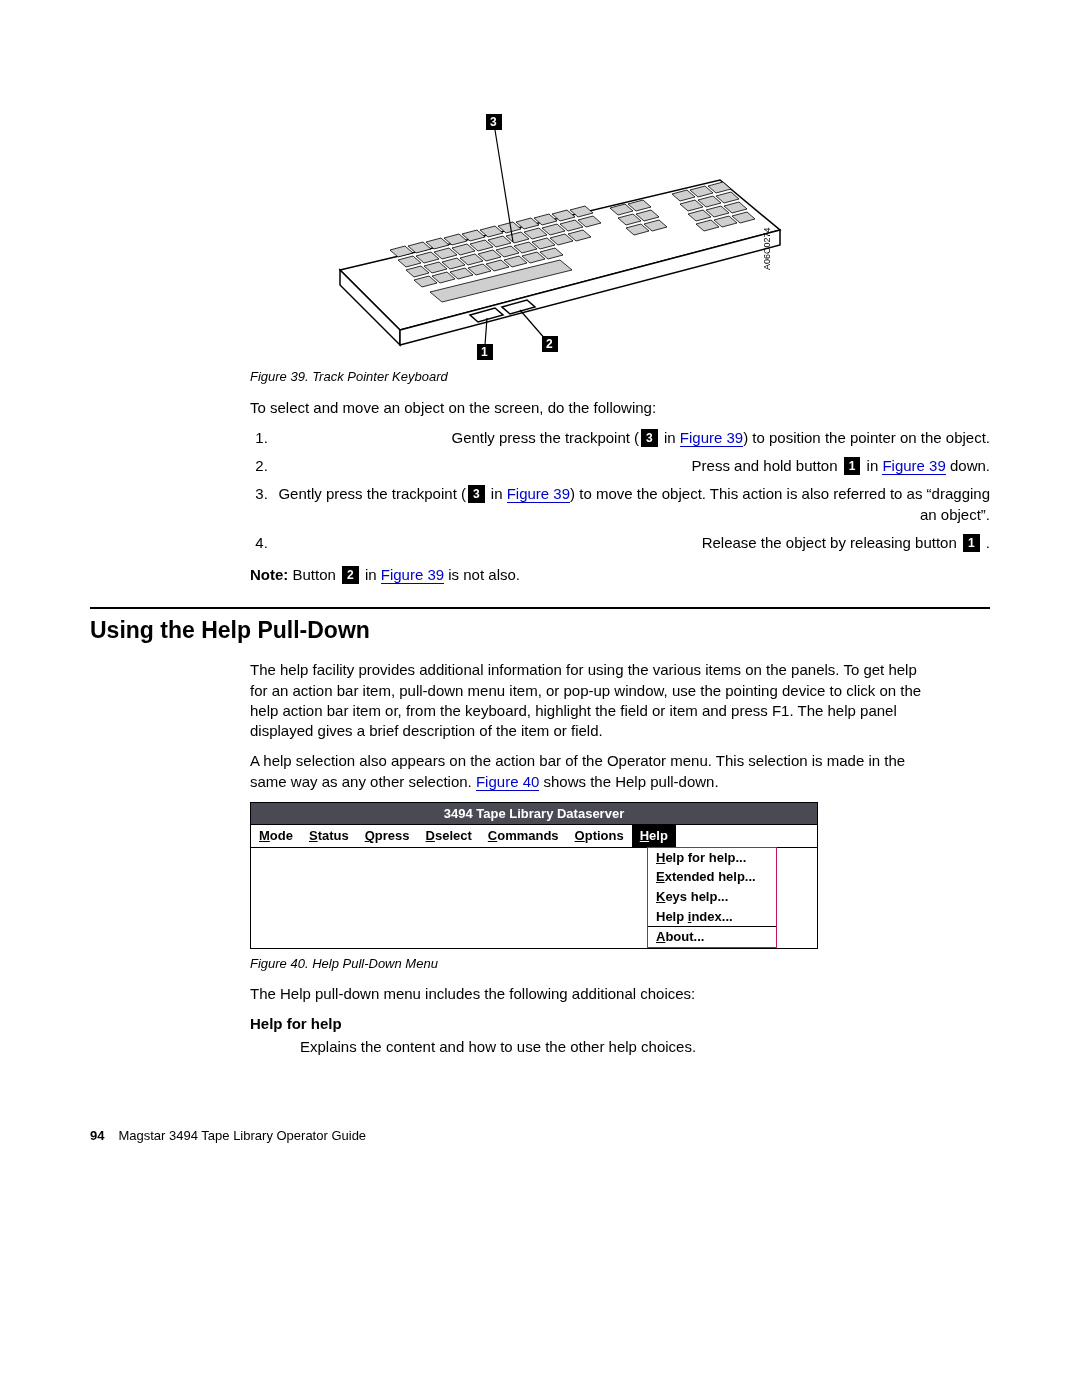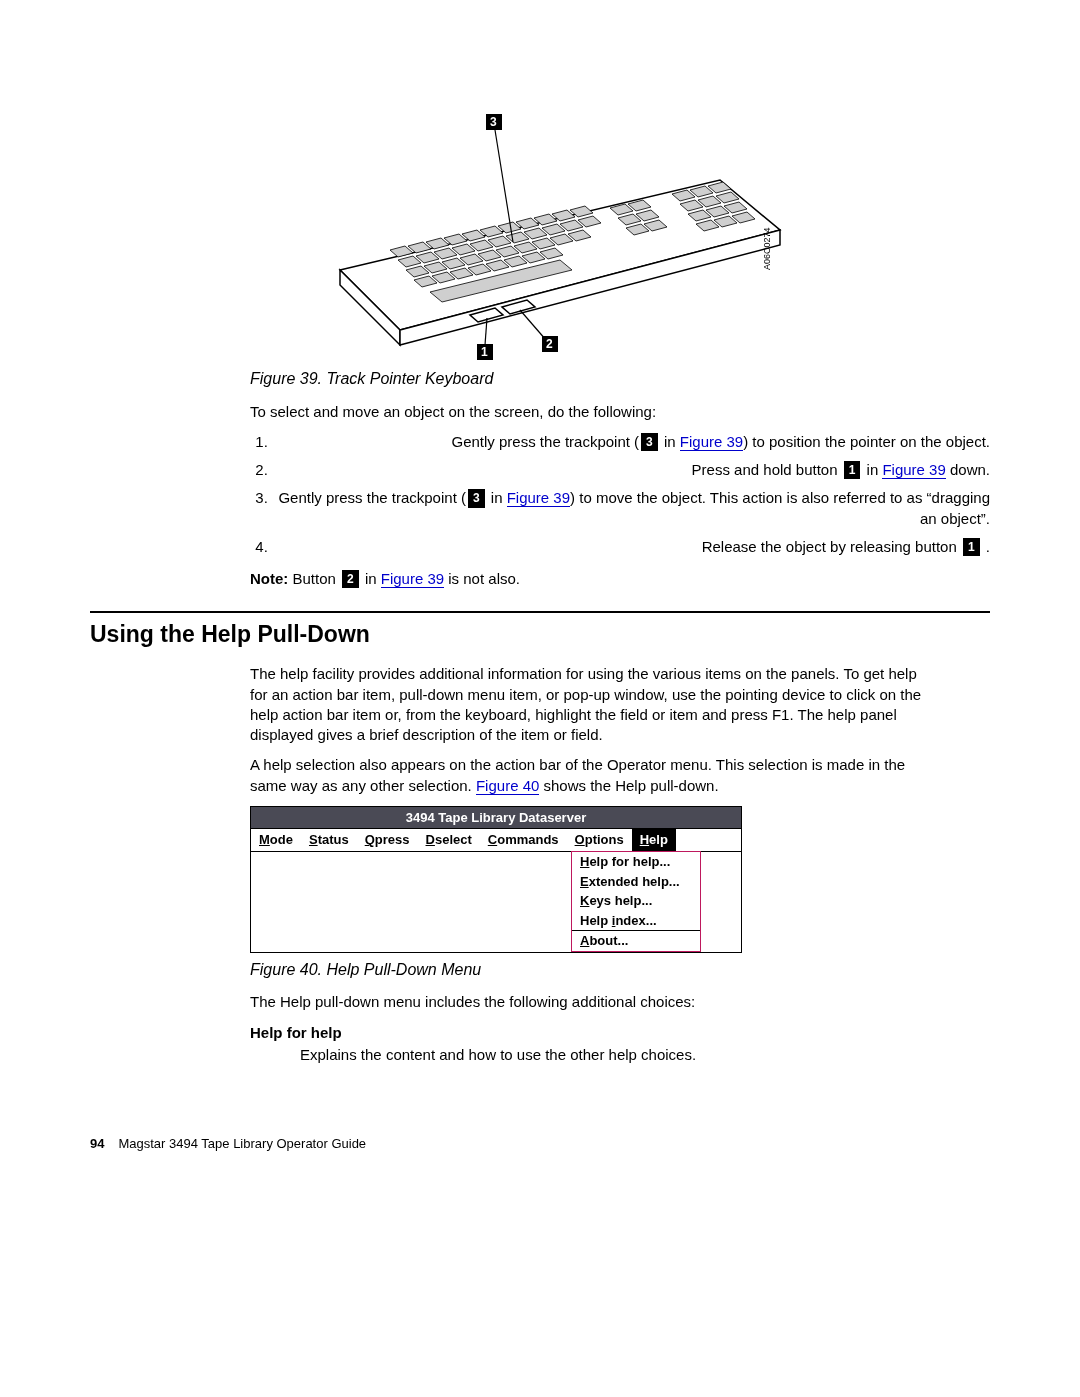--- a/index.html
+++ b/index.html
@@ -14,21 +14,21 @@
     line-height: 1.35;
   }
   .figure-keyboard {
     margin: 40px auto 8px auto;
     display: block;
     width: 520px;
     height: 260px;
   }
   .fig-caption {
     font-style: italic;
-    font-size: 16px;
+    font-size: 13px;
     margin: 6px 0 12px 160px;
   }
   .body-text {
     margin-left: 160px;
     margin-right: 60px;
   }
   .body-text p { margin: 10px 0; }
   ol.steps {
     margin: 10px 0 10px 160px;
     padding-left: 22px;
@@ -55,21 +55,21 @@
     border: none;
     border-top: 2px solid #000;
     margin: 22px 0 6px 0;
   }
   h2.section-head {
     font-size: 23px;
     font-weight: bold;
     margin: 4px 0 14px 0;
   }
   .menu-window {
-    width: 492px;
+    width: 568px;
     margin: 4px 0 6px 160px;
     border: 1px solid #000;
     font-size: 13px;
   }
   .menu-title {
     background: #4a4a55;
     color: #fff;
     font-weight: bold;
     text-align: center;
     padding: 2px 0;

